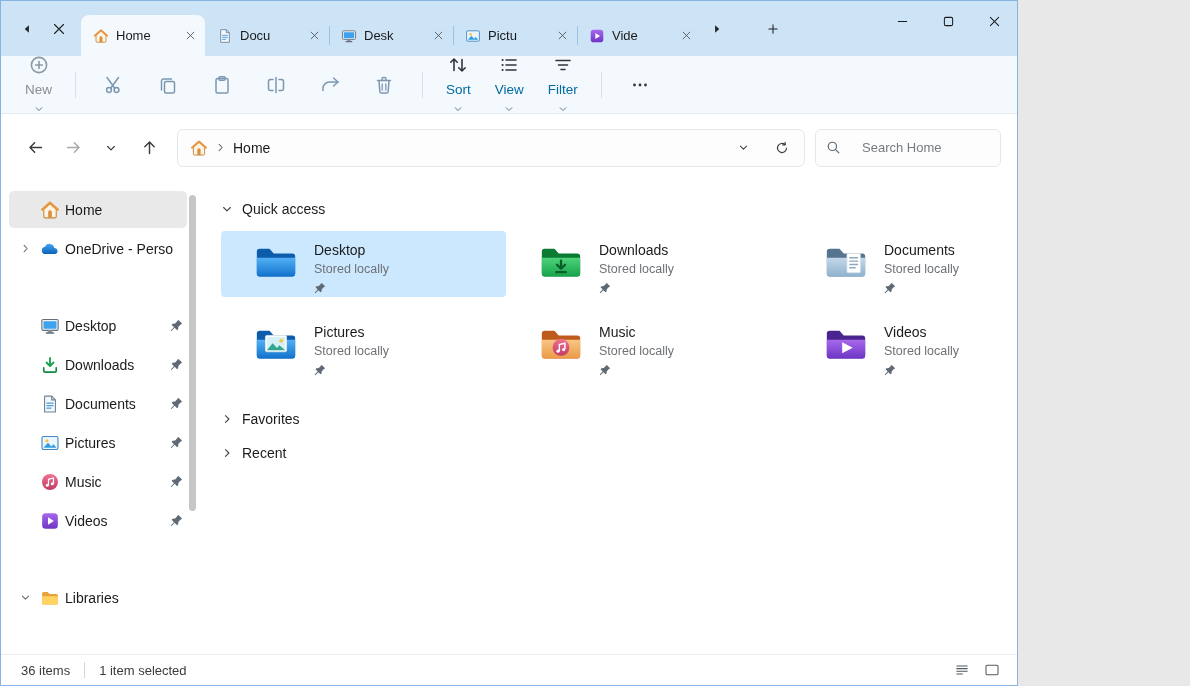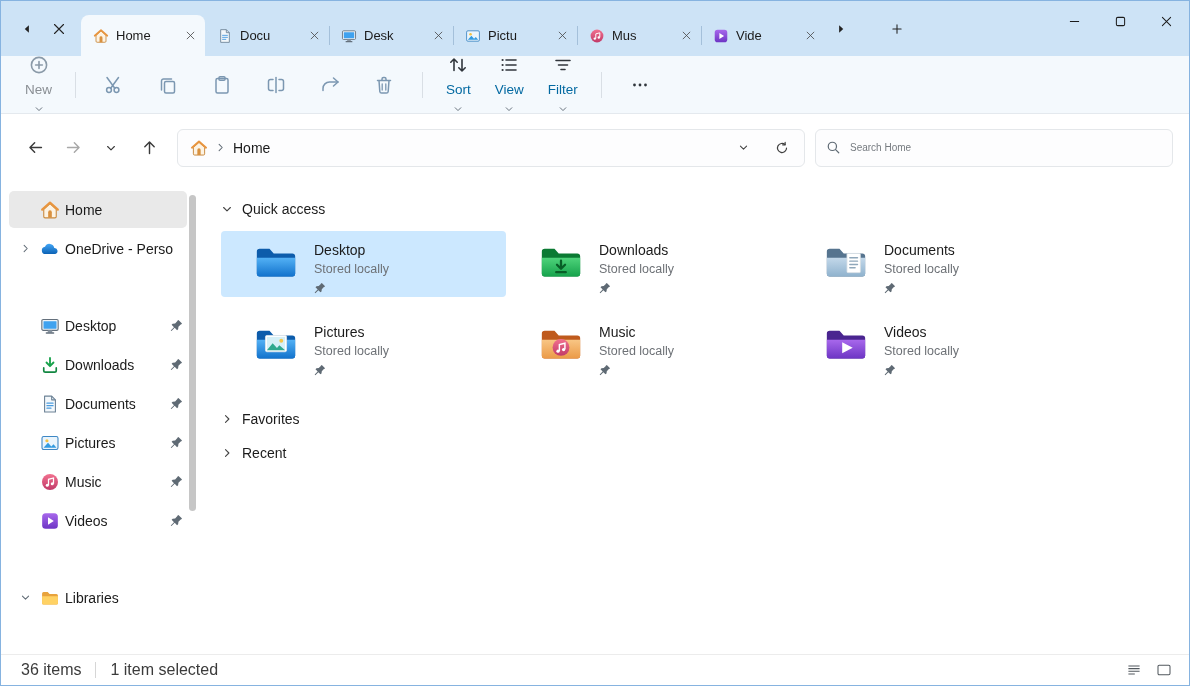--- a/index.html
+++ b/index.html
@@ -1,19 +1,19 @@
 <!DOCTYPE html>
 <html><head>
 <meta charset="utf-8">
 <style>
   * { margin:0; padding:0; box-sizing:border-box; }
   html,body { background:#e8e8e8; }
   body { font-family:"Liberation Sans","DejaVu Sans",sans-serif; width:1190px; height:686px; }
 
-  .window { width:1190px; height:686px; background:#fff; position:relative; overflow:hidden;
+  .window { width:1018px; height:686px; background:#fff; position:relative; overflow:hidden;
             border:1px solid #86b3e0; }
 
   
   .tabbar { height:55px; background:#cde3f6; display:flex; align-items:flex-end; padding-left:10px; position:relative; }
   .tab-nav-btn { width:32px; height:30px; margin-bottom:12px; display:flex; align-items:center; justify-content:center;
                  background:transparent; border:none; color:#222; border-radius:4px; cursor:pointer; }
   .tab-nav-btn svg { width:12px; height:12px; }
   .tabs { display:flex; height:41px; margin-left:6px; }
   .tab { width:124px; display:flex; align-items:center; gap:7px; padding:0 6px 0 12px; font-size:13px; color:#1b1b1b;
          border-radius:8px 8px 0 0; position:relative; cursor:pointer; }
@@ -54,21 +54,21 @@
   .addr-home { width:18px; height:18px; flex:0 0 18px; }
   .addr-chev { width:11px; height:11px; color:#5f6a74; }
   .addr-text { font-size:14px; color:#1b1b1b; }
   .addr-spacer { flex:1; }
   .addr-btn { width:32px; height:30px; display:flex; align-items:center; justify-content:center; border-radius:4px;
               color:#404040; background:transparent; border:none; cursor:pointer; }
   .addr-btn svg { width:14px; height:14px; }
   .searchbox { flex:1; height:38px; border:1px solid #e4e7ea; background:#fdfdfe; border-radius:6px; display:flex;
                align-items:center; padding:0 10px; gap:9px; }
   .searchbox svg { width:15px; height:15px; color:#5f6a74; flex:0 0 15px; }
-  .searchbox input { border:none; outline:none; background:transparent; font-size:10px; color:#0f766e; width:100%; font-family:inherit; }
+  .searchbox input { border:none; outline:none; background:transparent; font-size:13px; color:#0f766e; width:100%; font-family:inherit;margin-left:12px; }
   .searchbox input::placeholder { color:#767b80; }
 
   
   .bodyrow { display:flex; height:473px; }
   .sidebar { width:198px; flex:0 0 198px; position:relative; padding:10px 12px 0 8px; }
   .side-item { height:37px; margin-bottom:2px; display:flex; align-items:center; gap:5px; padding:0 4px 0 6px;
                border-radius:5px; font-size:14px; color:#1b1b1b; cursor:pointer; }
   .side-item.selected { background:#e9e9e9; }
   .s-chev { width:20px; flex:0 0 20px; display:flex; align-items:center; justify-content:center; color:#5f6a74; }
   .s-chev svg { width:11px; height:11px; }
@@ -86,21 +86,21 @@
   .tile.selected { background:#cce8ff; }
   .f-icon { width:46px; height:46px; flex:0 0 46px; margin-top:1px; }
   .t-name { font-size:14px; color:#1b1b1b; line-height:1.45; }
   .t-sub { font-size:12.5px; color:#6d7176; line-height:1.45; }
   .t-pin { width:12px; height:12px; color:#5f6a74; margin-top:4px; display:block; }
   .hdr-fav { margin-top:26px; }
   .hdr-rec { margin-top:6px;text-align:right; }
 
   
   .statusbar { position:absolute; bottom:0; left:0; right:0; height:31px; background:#fff; border-top:1px solid #ececec;
-               display:flex; align-items:center; padding:0 12px 0 20px; gap:14px; font-size:16px; color:#3b3b3b; }
+               display:flex; align-items:center; padding:0 12px 0 20px; gap:14px; font-size:13px; color:#3b3b3b; }
   .status-sep { width:1px; height:16px; background:#d6d6d6; }
   .status-right { margin-left:auto; display:flex; gap:4px; }
   .status-view-btn { width:26px; height:24px; display:flex; align-items:center; justify-content:center; color:#52585e;
                      border-radius:3px; background:transparent; border:none; cursor:pointer; }
   .status-view-btn svg { width:16px; height:16px; }
 </style>
 </head>
 <body>
 
 <svg width="0" height="0" style="position:absolute" aria-hidden="true">
@@ -368,31 +368,20 @@
           </svg>
         <span class="tlabel">Pictu</span>
         <span class="tclose">
             <svg>
               <use href="#i-close"></use>
             </svg>
           </span>
       </div>
       <div class="tab">
         <svg class="ticon">
-            <use href="#i-music"></use>
-          </svg>
-        <span class="tlabel">Mus</span>
-        <span class="tclose">
-            <svg>
-              <use href="#i-close"></use>
-            </svg>
-          </span>
-      </div>
-      <div class="tab">
-        <svg class="ticon">
             <use href="#i-play"></use>
           </svg>
         <span class="tlabel">Vide</span>
         <span class="tclose">
             <svg>
               <use href="#i-close"></use>
             </svg>
           </span>
       </div>
     </div>

